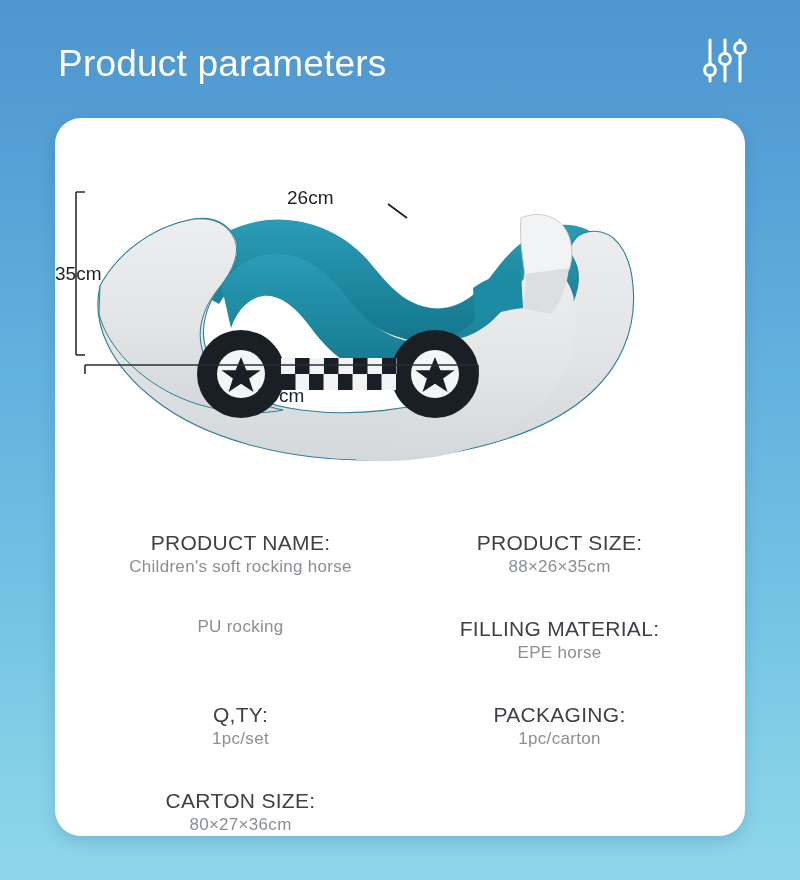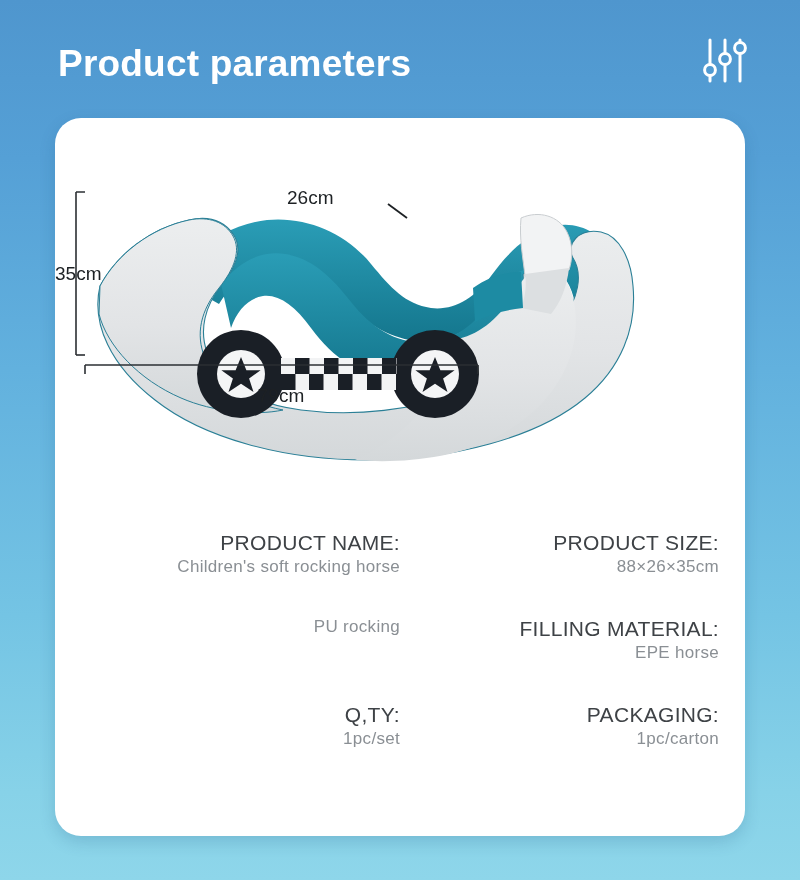--- a/index.html
+++ b/index.html
@@ -31,21 +31,21 @@
     height: 118px;
     display: flex;
     align-items: center;
     justify-content: space-between;
     padding: 0 52px 0 58px;
   }
 
   .page-title {
     color: #ffffff;
     font-size: 37px;
-    font-weight: 700;
+    font-weight: 400;
     letter-spacing: 0.2px;
     line-height: 1;
     white-space: nowrap;
     margin-top: 8px;
   }
 
   .sliders-icon {
     width: 46px;
     height: 48px;
     margin-top: 2px;
@@ -84,21 +84,21 @@
     padding: 0 26px;
     display: grid;
     grid-template-columns: 1fr 1fr;
     grid-auto-rows: 86px;
     column-gap: 0px;
   }
 
   .spec-cell {
     display: flex;
     flex-direction: column;
-    align-items: flex-end;
+    align-items: center;
     justify-content: flex-start;
   }
 
   .spec-label {
     font-size: 21px;
     font-weight: 400;
     color: #3e4246;
     letter-spacing: 0.3px;
     line-height: 1.25;
     white-space: nowrap;
@@ -341,15 +341,19 @@
       <div class="spec-label">Q,TY:</div>
       <div class="spec-value">1pc/set</div>
     </div>
 
     <div class="spec-cell">
       <div class="spec-label">PACKAGING:</div>
       <div class="spec-value">1pc/carton</div>
     </div>
 
 
+    <div class="spec-cell">
+      <div class="spec-label">CARTON SIZE:</div>
+      <div class="spec-value">80×27×36cm</div>
+    </div>
 
   </div>
 </div>
 
 </body></html>

